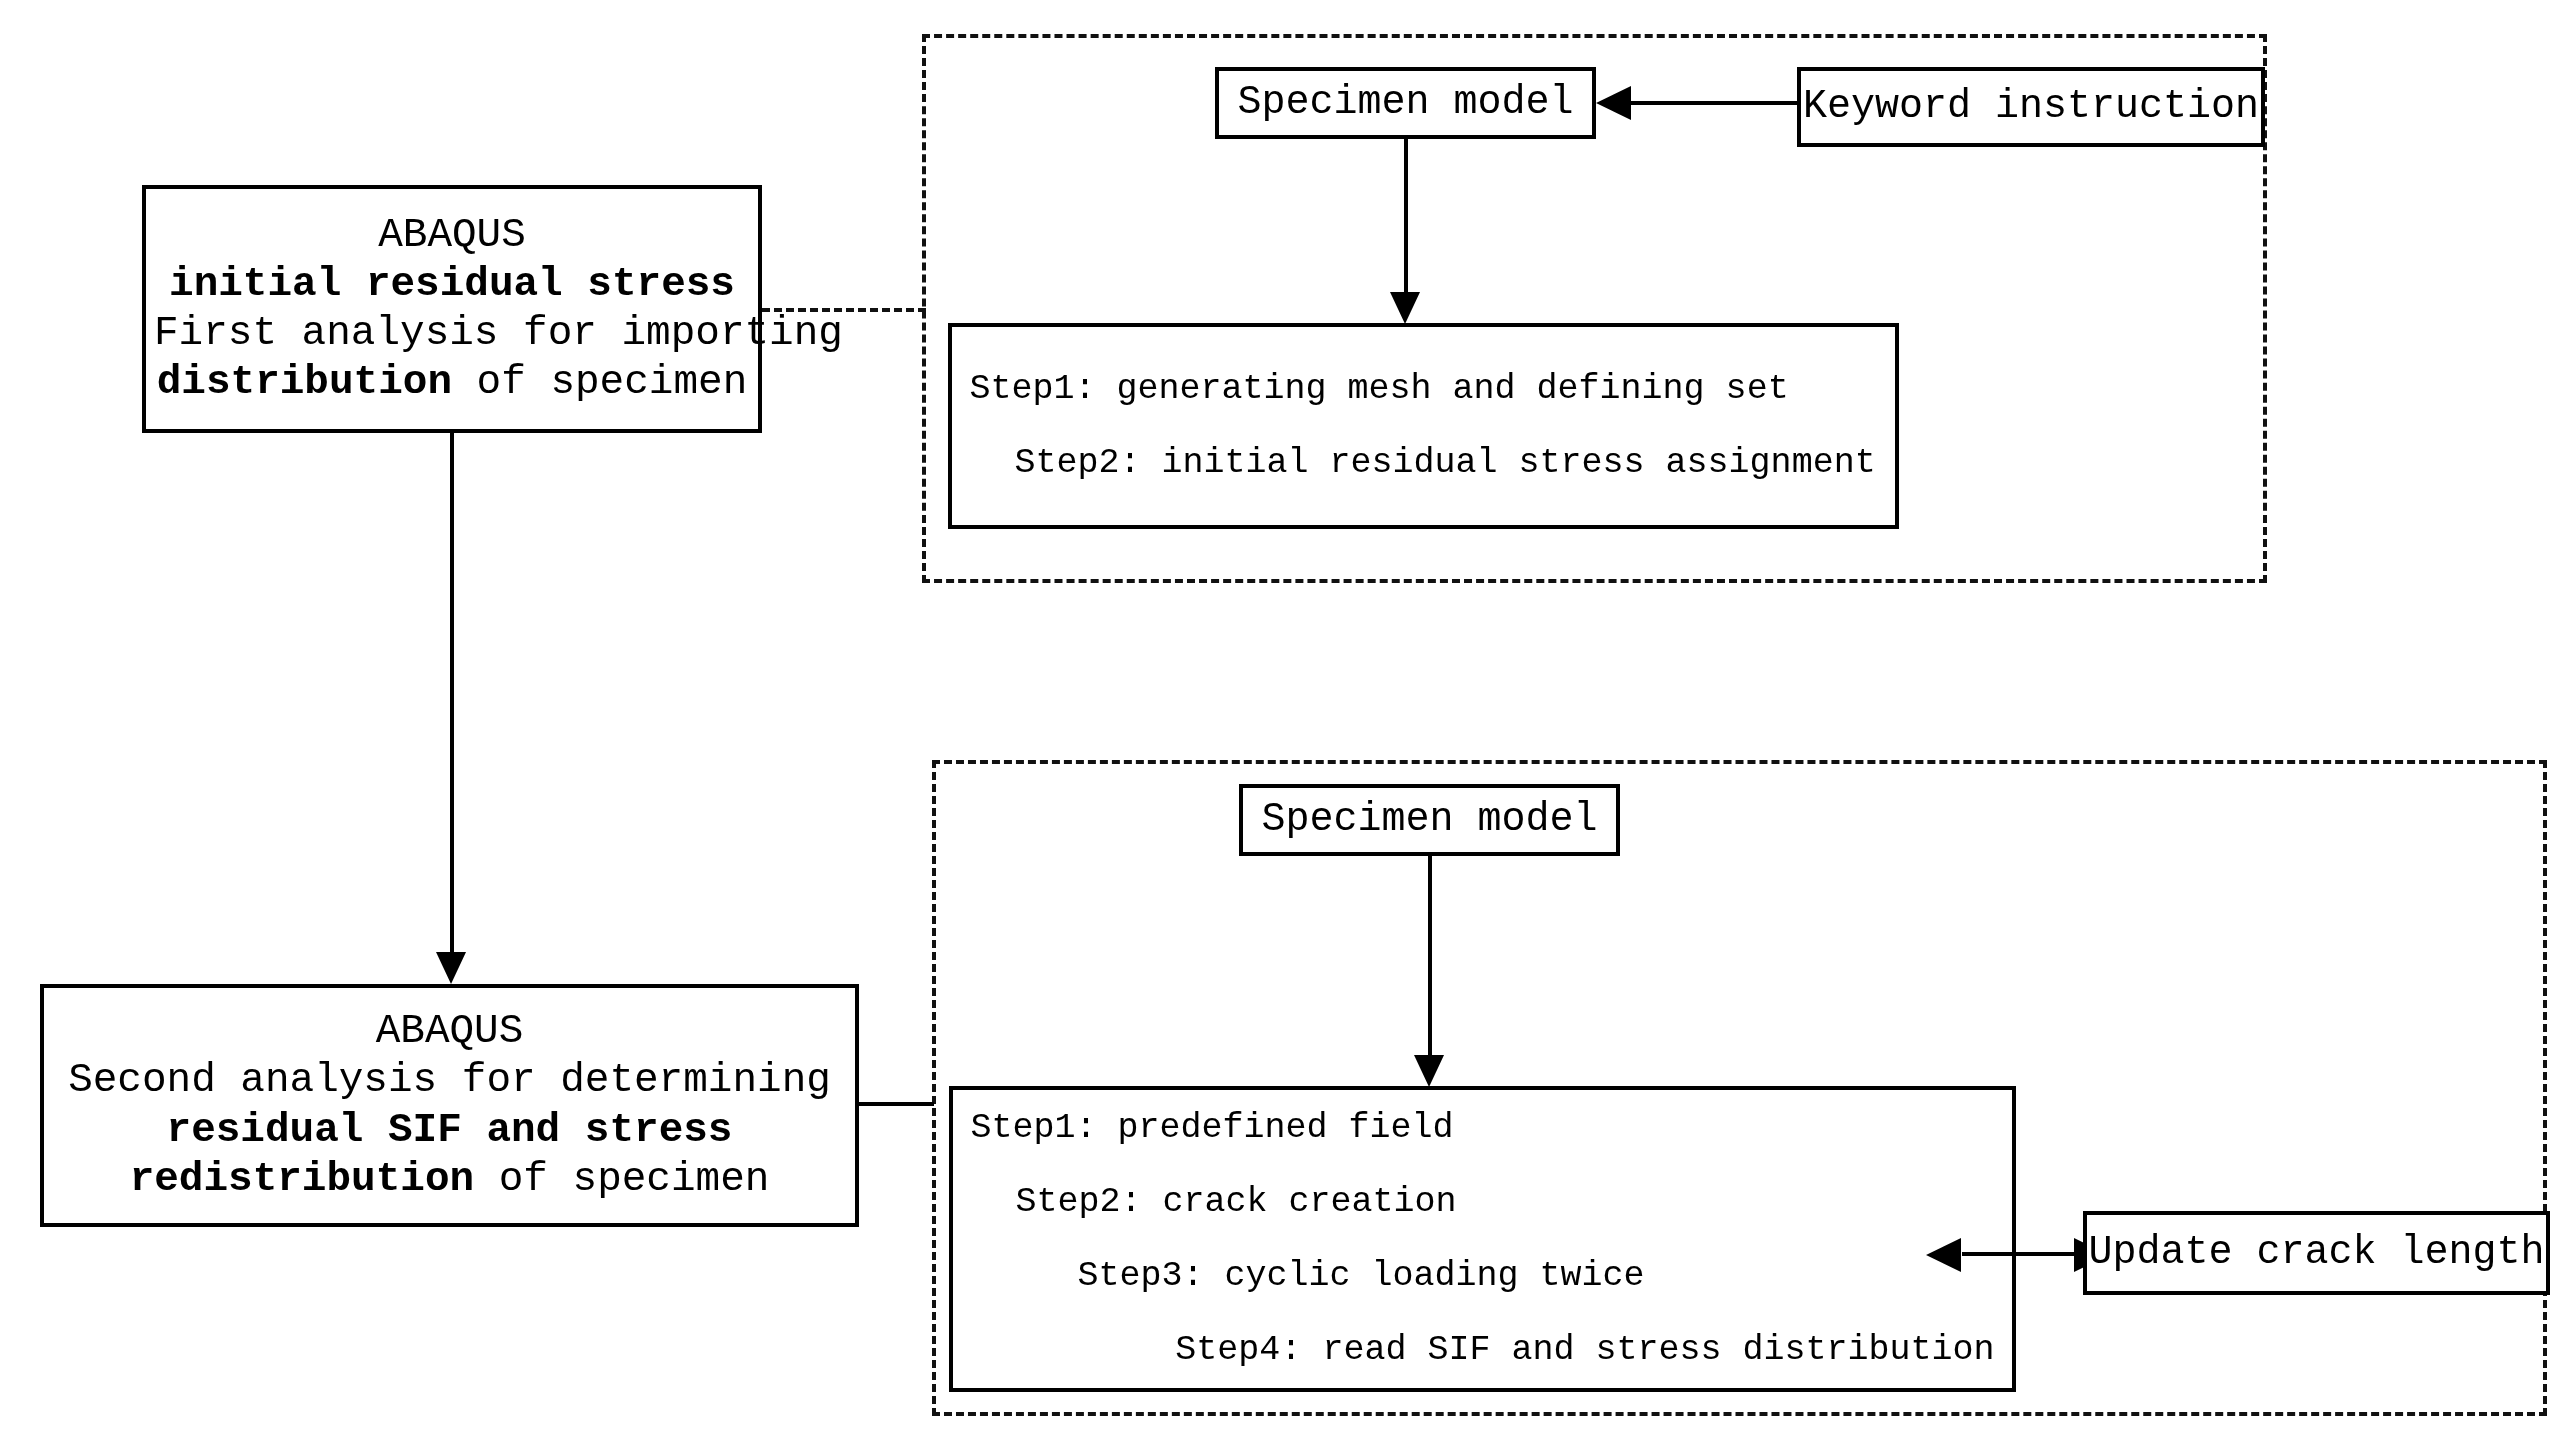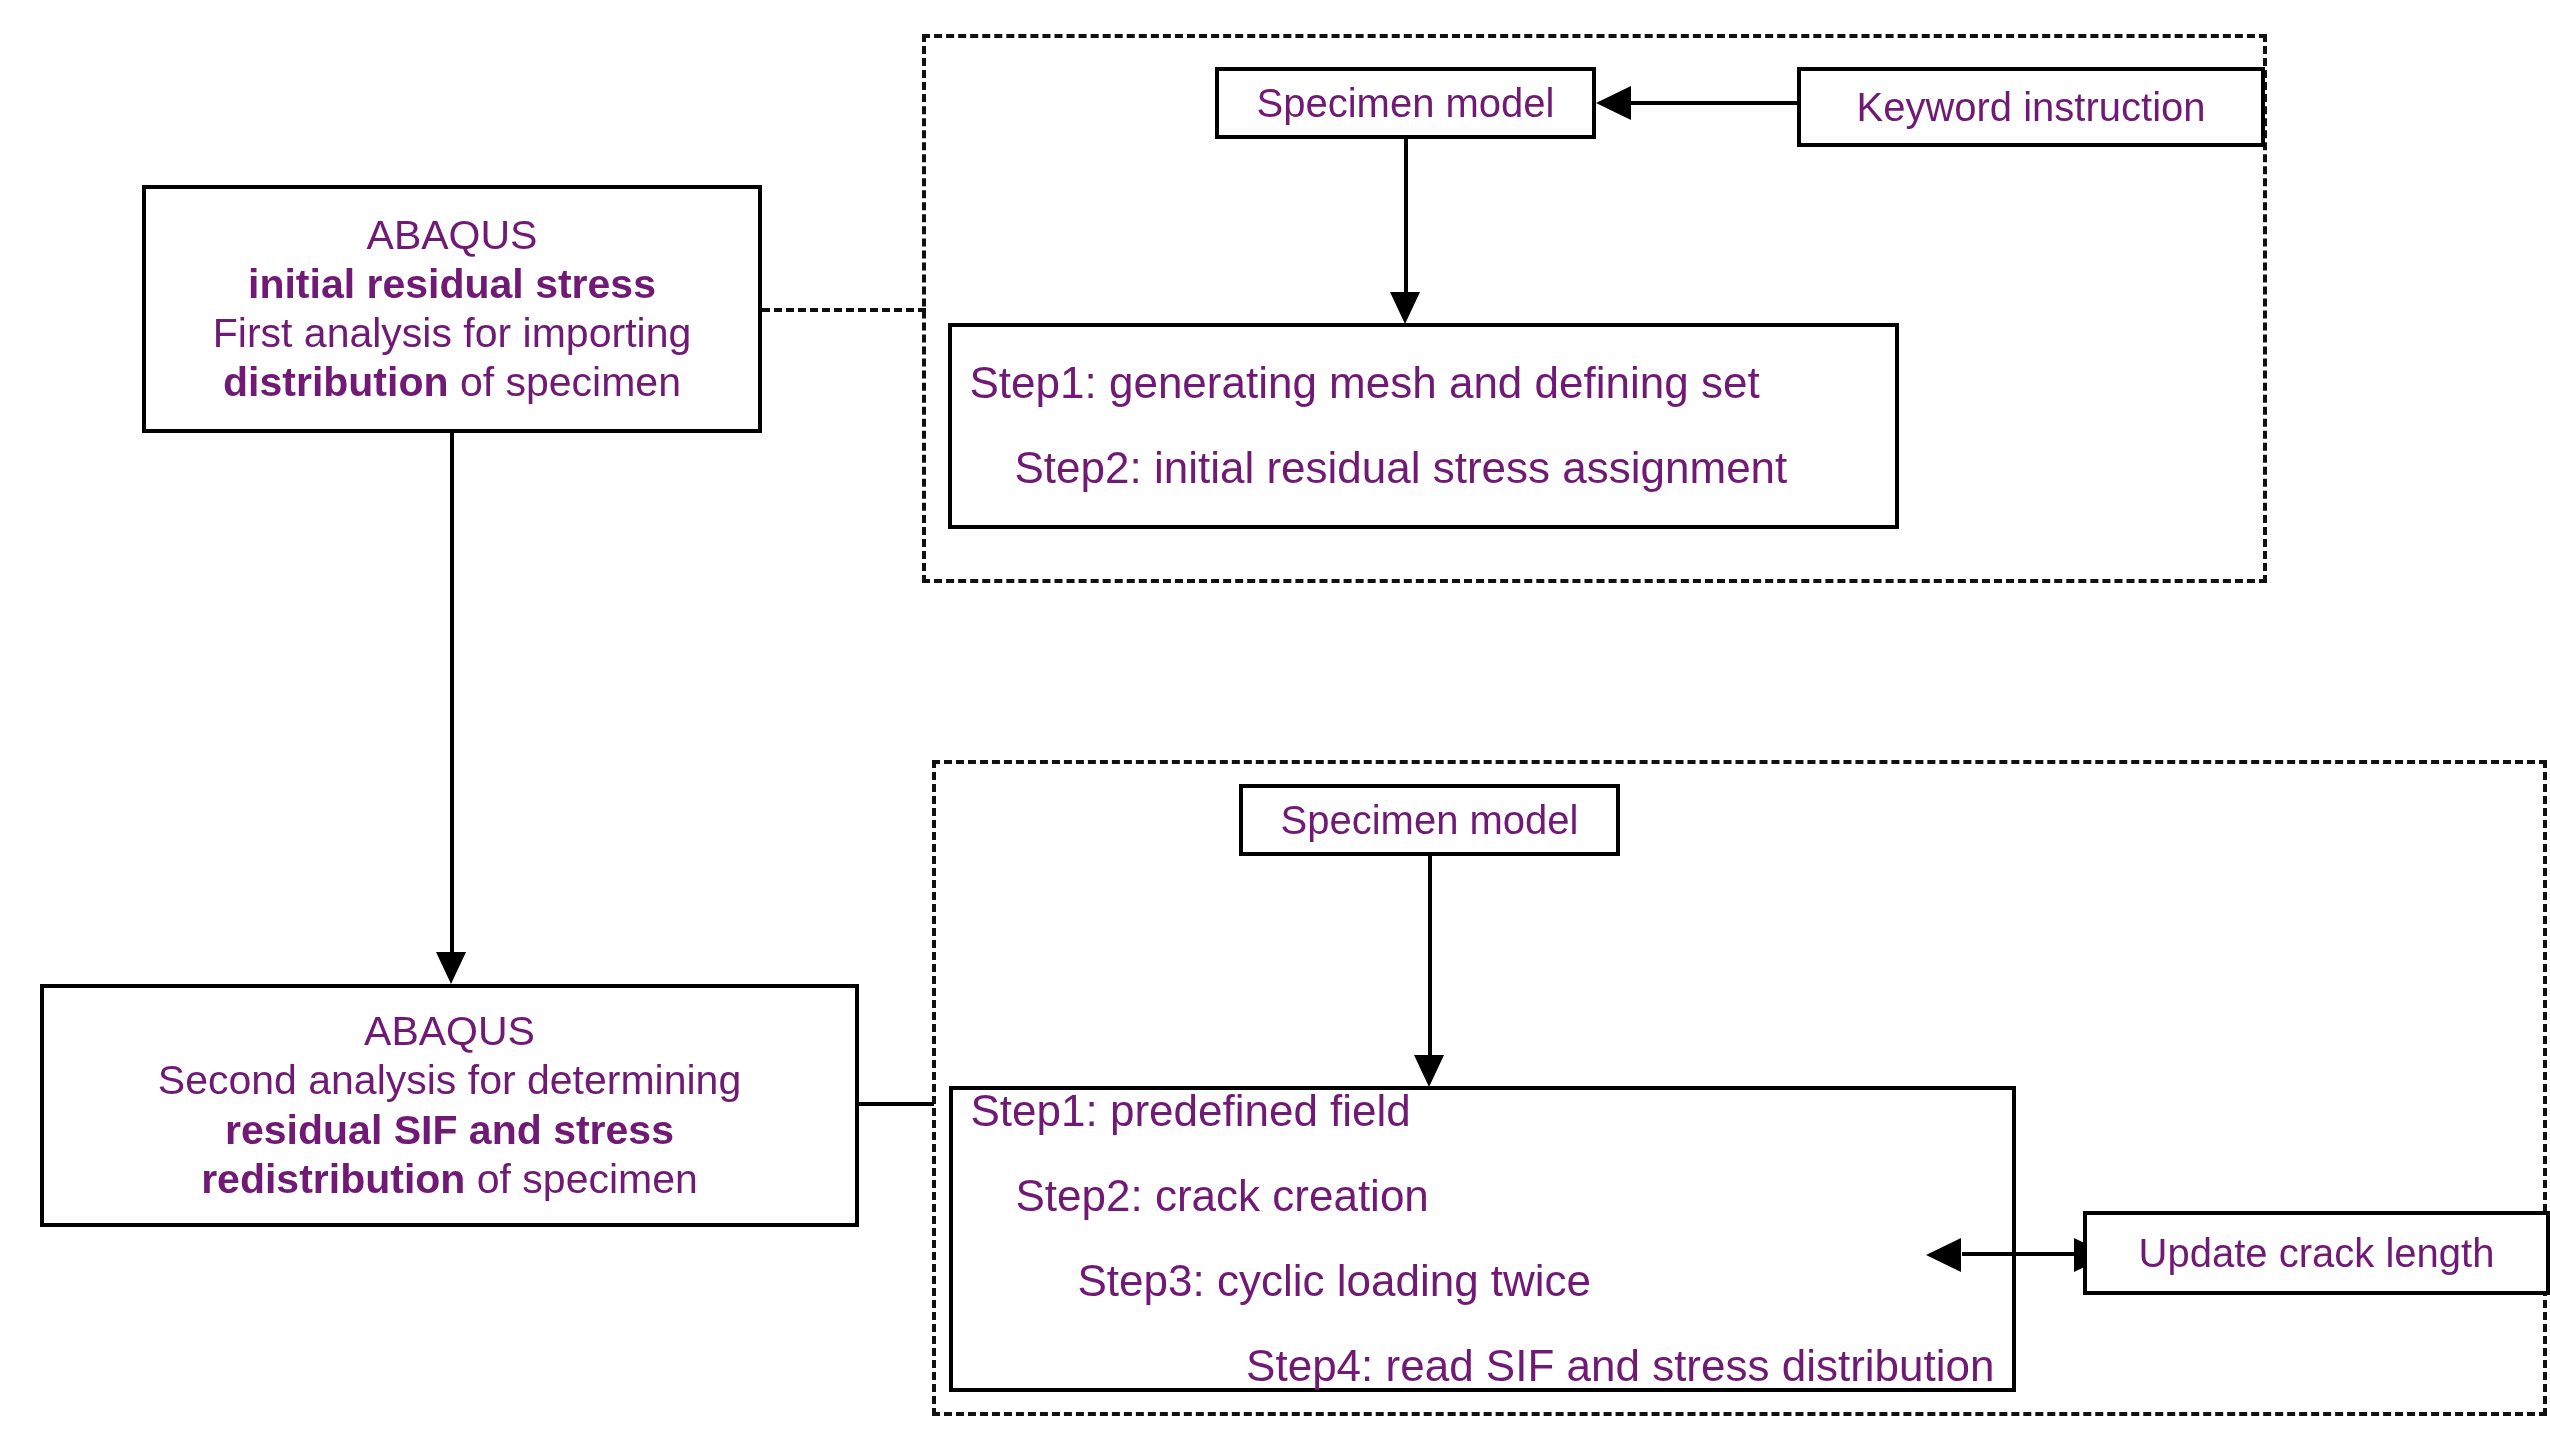--- a/index.html
+++ b/index.html
@@ -5,22 +5,22 @@
   html, body {
     margin: 0;
     padding: 0;
     background: #ffffff;
   }
   #canvas {
     position: relative;
     width: 2550px;
     height: 1453px;
     background: #ffffff;
-    font-family: Liberation Sans, sans-serif;
-    color: #701a75;
+    font-family: Liberation Mono, monospace;
+    color: #000000;
     overflow: hidden;
   }
   
   .dashed-group {
     position: absolute;
     border: 4px dashed #111111;
     background: transparent;
     box-sizing: border-box;
   }
   
@@ -36,21 +36,21 @@
   }
   .node .ln {
     display: block;
     white-space: nowrap;
   }
   .node.center { text-align: center; }
   .node.leftish { text-align: left; }
 
   .t-label  { font-size: 40px; }
   .t-abaqus { font-size: 41px; }
-  .t-step   { font-size: 44px; gap: 32px; }
+  .t-step   { font-size: 35px; gap: 32px; }
 
   .bold { font-weight: bold; }
 
   
   .stepline { display: block; white-space: nowrap; }
 
   
   .vline {
     position: absolute;
     background: #000000;

